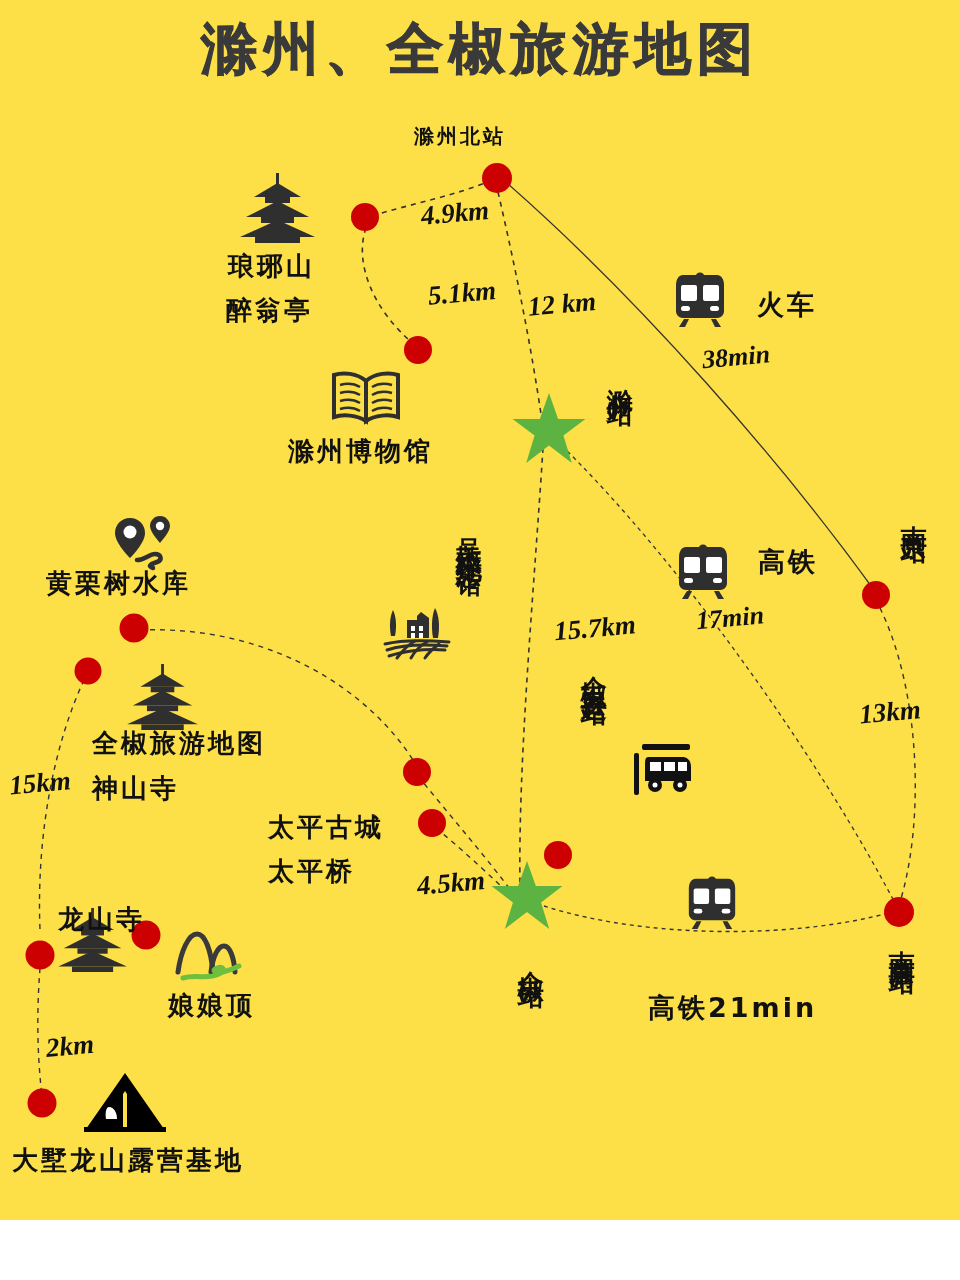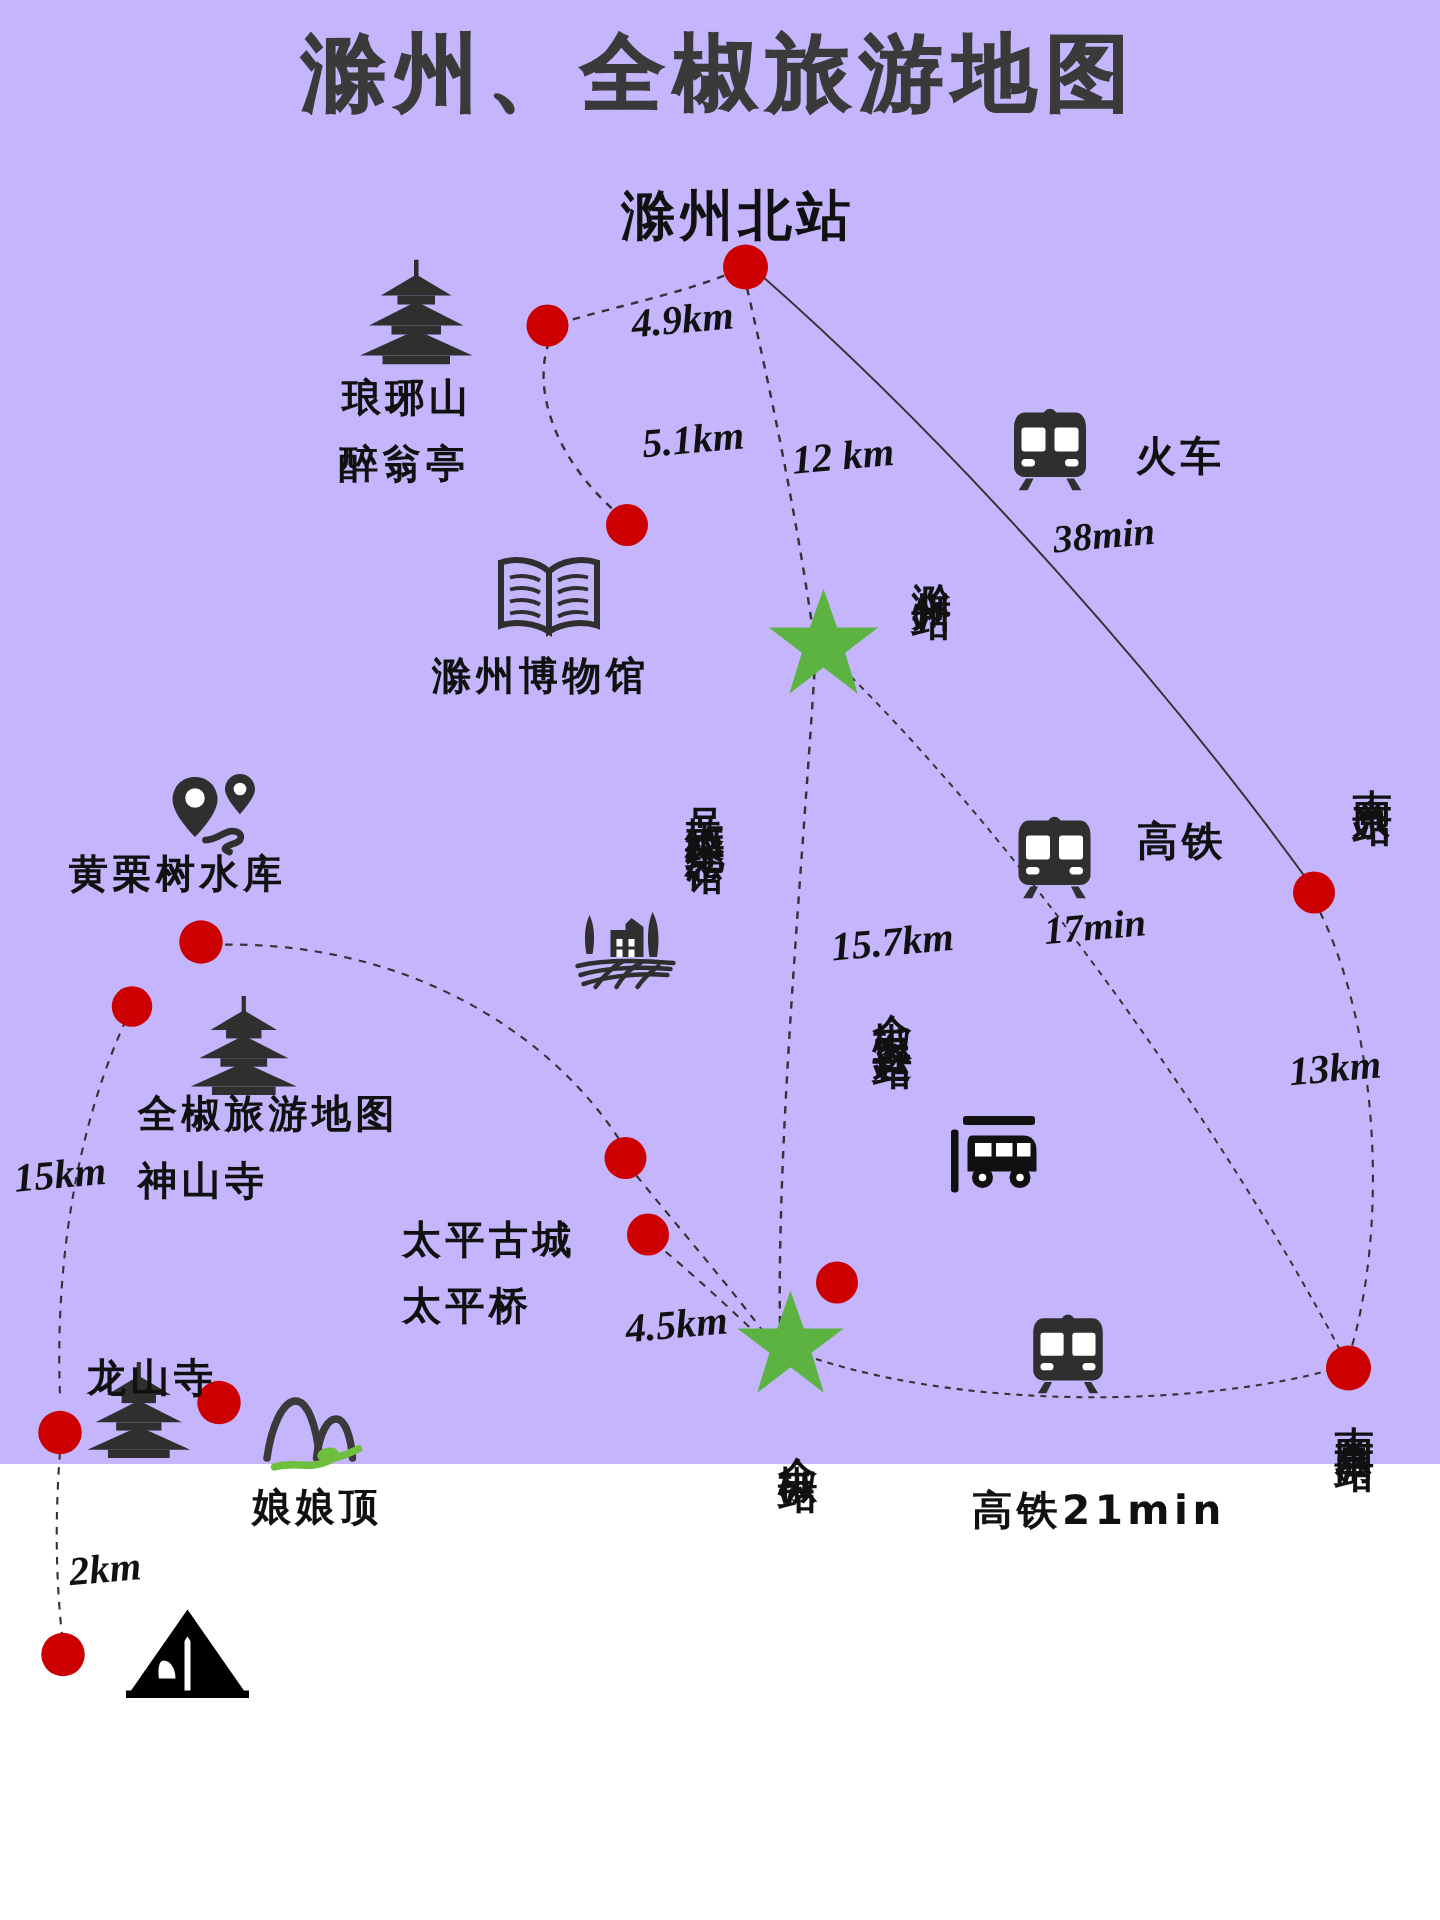--- a/index.html
+++ b/index.html
@@ -4,22 +4,22 @@
 <style>
   * { box-sizing: border-box; margin: 0; padding: 0; }
   html, body {
     width: 960px; height: 1280px;
     background: #ffffff;
     font-family: "Liberation Serif", serif;
     overflow: hidden;
   }
   #map-root {
     position: relative;
-    width: 960px; height: 976px;
-    background: #c4b5fd;
+    width: 960px; height: 1220px;
+    background: #fde047;
   }
   #map-title {
     position: absolute;
     left: 0; top: 12px;
     width: 960px;
     text-align: center;
     font-family: "DejaVu Sans", sans-serif;
     font-weight: bold;
     font-size: 56px;
     letter-spacing: 6px;
@@ -45,21 +45,21 @@
     color: #111;
     white-space: pre;
     line-height: 1.05;
   }
   .lbl-cn {
     font-family: "DejaVu Sans", sans-serif;
     font-weight: bold;
     font-size: 26px;
     letter-spacing: 3px;
   }
-  .lbl-cn.big { font-size: 36px; }
+  .lbl-cn.big { font-size: 20px; }
   .lbl-cn.vert {
     writing-mode: vertical-rl;
     text-orientation: upright;
     letter-spacing: 6px;
   }
   .lbl-dist {
     font-family: "Liberation Serif", serif;
     font-style: italic;
     font-weight: bold;
     font-size: 27px;
@@ -334,20 +334,21 @@
   <div class="lbl lbl-cn" style="left:226px; top:297px;">醉翁亭</div>
   <div class="lbl lbl-cn" style="left:288px; top:438px;">滁州博物馆</div>
   <div class="lbl lbl-cn" style="left:46px; top:570px;">黄栗树水库</div>
   <div class="lbl lbl-cn" style="left:92px; top:730px;">全椒旅游地图</div>
   <div class="lbl lbl-cn" style="left:92px; top:775px;">神山寺</div>
   <div class="lbl lbl-cn" style="left:268px; top:814px;">太平古城</div>
   <div class="lbl lbl-cn" style="left:268px; top:858px;">太平桥</div>
   <div class="lbl lbl-cn vert" style="left:455px; top:518px; height:255px;">吴敬梓纪念馆</div>
   <div class="lbl lbl-cn" style="left:58px; top:906px;">龙山寺</div>
   <div class="lbl lbl-cn" style="left:168px; top:992px;">娘娘顶</div>
+  <div class="lbl lbl-cn" style="left:12px; top:1147px;">大墅龙山露营基地</div>
 
   <div class="lbl lbl-dist rot-n6" style="left:455px; top:213px;">4.9km</div>
   <div class="lbl lbl-dist rot-n6" style="left:462px; top:293px;">5.1km</div>
   <div class="lbl lbl-dist rot-n6" style="left:562px; top:304px;">12 km</div>
   <div class="lbl lbl-dist rot-n6" style="left:595px; top:628px;">15.7km</div>
   <div class="lbl lbl-dist rot-n6" style="left:451px; top:883px;">4.5km</div>
   <div class="lbl lbl-dist rot-n6" style="left:40px; top:783px;">15km</div>
   <div class="lbl lbl-dist rot-n6" style="left:70px; top:1046px;">2km</div>
   <div class="lbl lbl-dist rot-n6" style="left:890px; top:712px;">13km</div>
 

